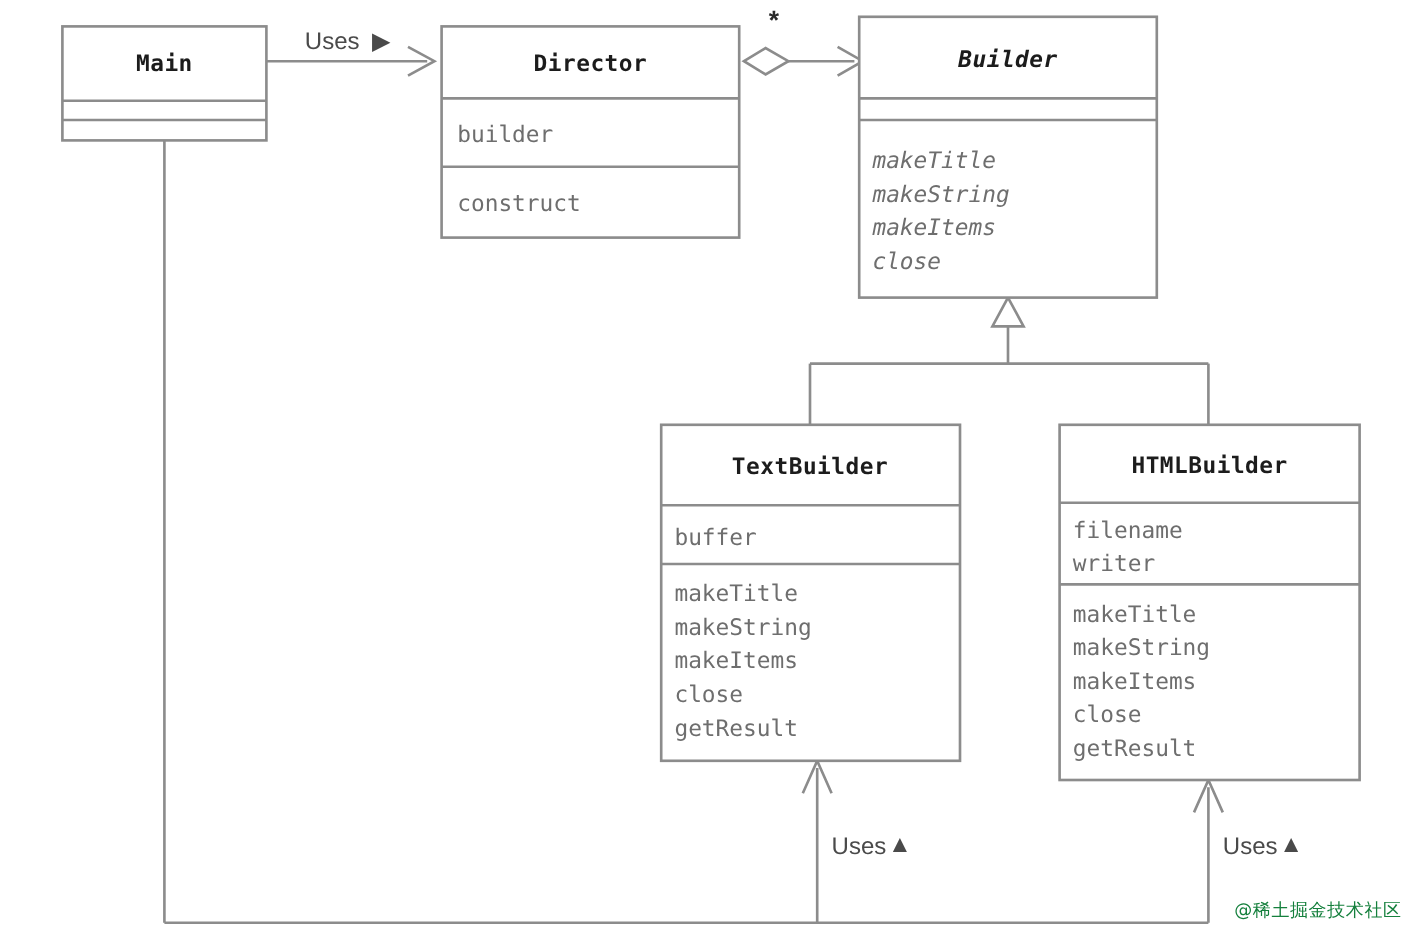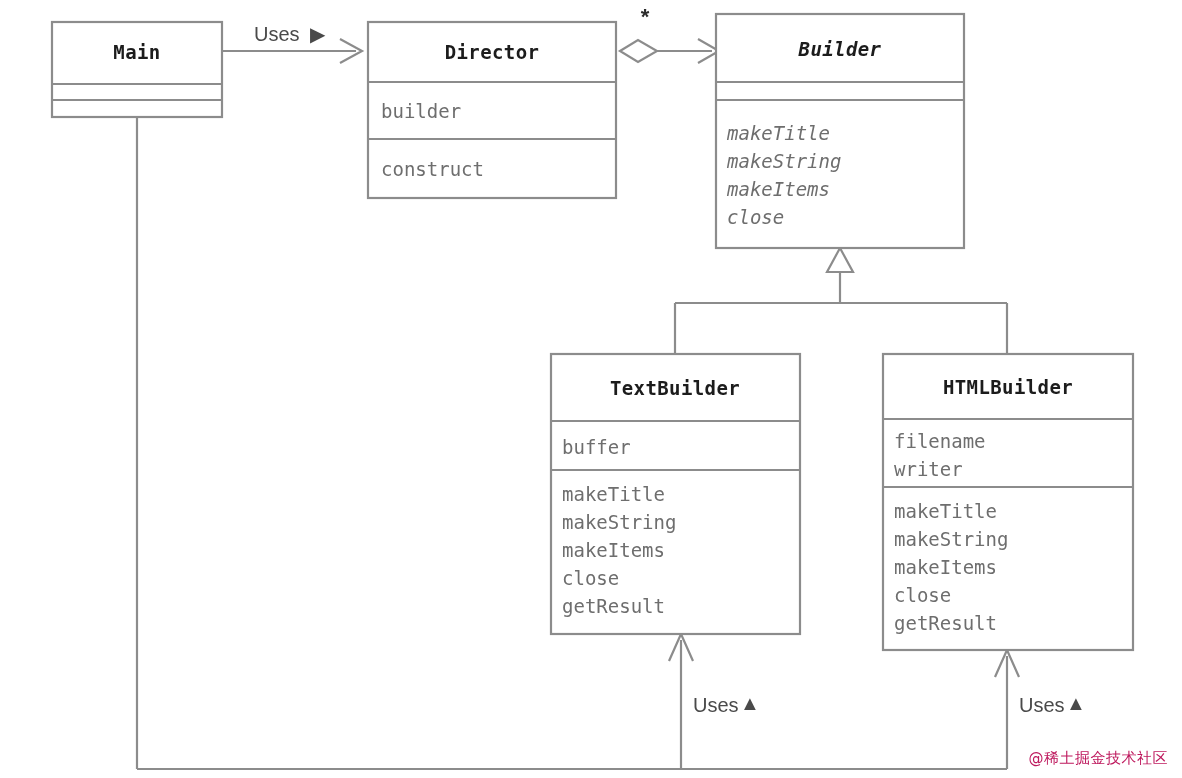--- a/index.html
+++ b/index.html
@@ -93,21 +93,21 @@
   }
   .marker-tri {
     fill: #4a4a4a;
   }
   .watermark {
     position: absolute;
     right: 14px;
     bottom: 10px;
     font-family: "DejaVu Sans", sans-serif;
     font-size: 15px;
-    color: #be185d;
+    color: #15803d;
     white-space: nowrap;
     letter-spacing: 0.5px;
   }
 </style>
 </head>
 <body>
 
 <div id="diagram-root">
 
 <svg id="uml-svg" viewBox="0 0 1182 778" xmlns="http://www.w3.org/2000/svg">

